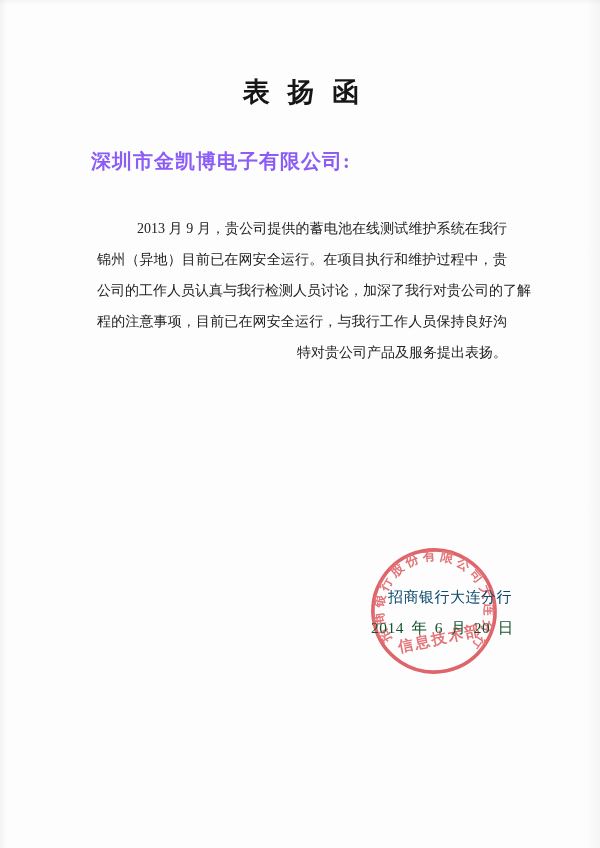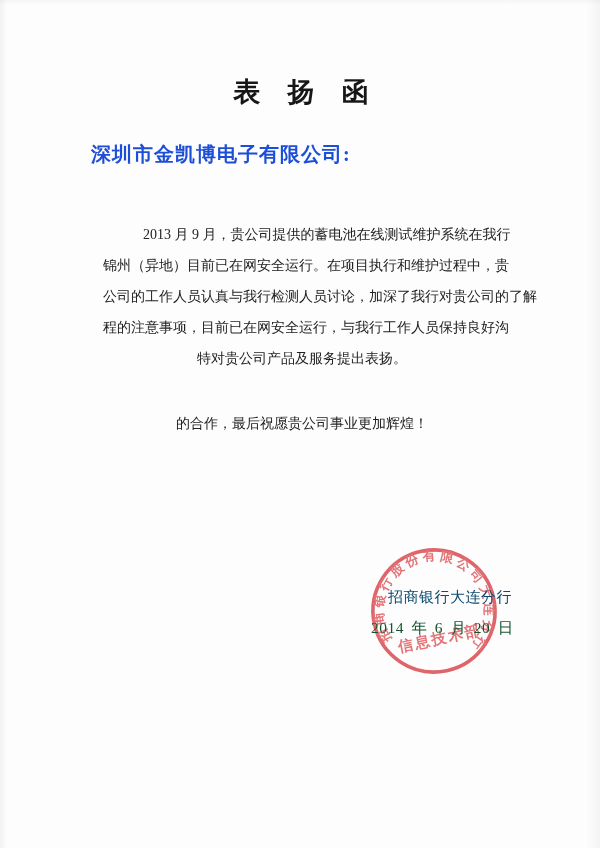--- a/index.html
+++ b/index.html
@@ -16,43 +16,43 @@
   .page::before{
     content:"";position:absolute;inset:0;pointer-events:none;
     background:
       linear-gradient(90deg,rgba(0,0,0,0.045) 0px,rgba(0,0,0,0) 7px),
       linear-gradient(270deg,rgba(0,0,0,0.035) 0px,rgba(0,0,0,0) 14px),
       linear-gradient(180deg,rgba(0,0,0,0.03) 0px,rgba(0,0,0,0) 5px);
   }
   .doc-title{
     position:absolute;top:74px;left:0;width:600px;
     text-align:center;
-    font-family:Liberation Mono, monospace;
+    font-family:Liberation Serif, serif;
     font-weight:bold;font-size:27px;letter-spacing:2px;word-spacing:7px;
     color:#161616;
     padding-left:4px;box-sizing:border-box;
   }
   .recipient{
-    position:absolute;top:141px;left:91px;
-    font-weight:bold;font-size:20px;letter-spacing:1px;color:#1d4ed8;
+    position:absolute;top:148px;left:91px;
+    font-weight:bold;font-size:20px;letter-spacing:1px;color:#8b5cf6;
   }
   .body-block{
     position:absolute;top:203px;left:87px;width:430px;
   }
-  .para{margin:16px;}
+  .para{margin:10px;}
   .para + .para{margin-top:34px;}
   .line{
     height:31px;line-height:31px;font-size:14px;
     text-align:justify;text-align-last:justify;
     white-space:nowrap;overflow:visible;
     color:#222;
   }
   .line.indent-a{padding-left:40px;}
   .line.indent-b{padding-left:28px;}
-  .line.final{text-align:center;text-align-last:auto;font-family:Liberation Serif, serif;}
+  .line.final{text-align:right;text-align-last:auto;font-family:Liberation Serif, serif;}
   .sig-org{
     position:absolute;top:588px;left:388px;
     font-size:15px;letter-spacing:0.5px;color:#0c4a6e;
     z-index:3;
   }
   .sig-date{
     position:absolute;top:618px;left:371px;
     font-size:15.5px;letter-spacing:0.5px;word-spacing:3px;color:#14532d;
     z-index:3;
   }
@@ -72,21 +72,20 @@
 
   <div class="body-block">
     <div class="para">
       <div class="line indent-a">2013 月 9 月，贵公司提供的蓄电池在线测试维护系统在我行</div>
       <div class="line">锦州（异地）目前已在网安全运行。在项目执行和维护过程中，贵</div>
       <div class="line">公司的工作人员认真与我行检测人员讨论，加深了我行对贵公司的了解</div>
       <div class="line">程的注意事项，目前已在网安全运行，与我行工作人员保持良好沟</div>
       <div class="line final">特对贵公司产品及服务提出表扬。</div>
     </div>
     <div class="para">
-      <div class="line final">的合作，最后祝愿贵公司事业更加辉煌！</div>
     </div>
   </div>
 
   <div class="sig-org">招商银行大连分行</div>
 
   <div class="sig-date">2014 年 6 月 20 日</div>
 
   <svg class="seal" viewBox="0 0 160 160" xmlns="http://www.w3.org/2000/svg">
     <g transform="rotate(-12 80 80)">
       <circle cx="80" cy="80" r="61" fill="none" stroke-width="3.6" stroke="#d94b51"></circle>

